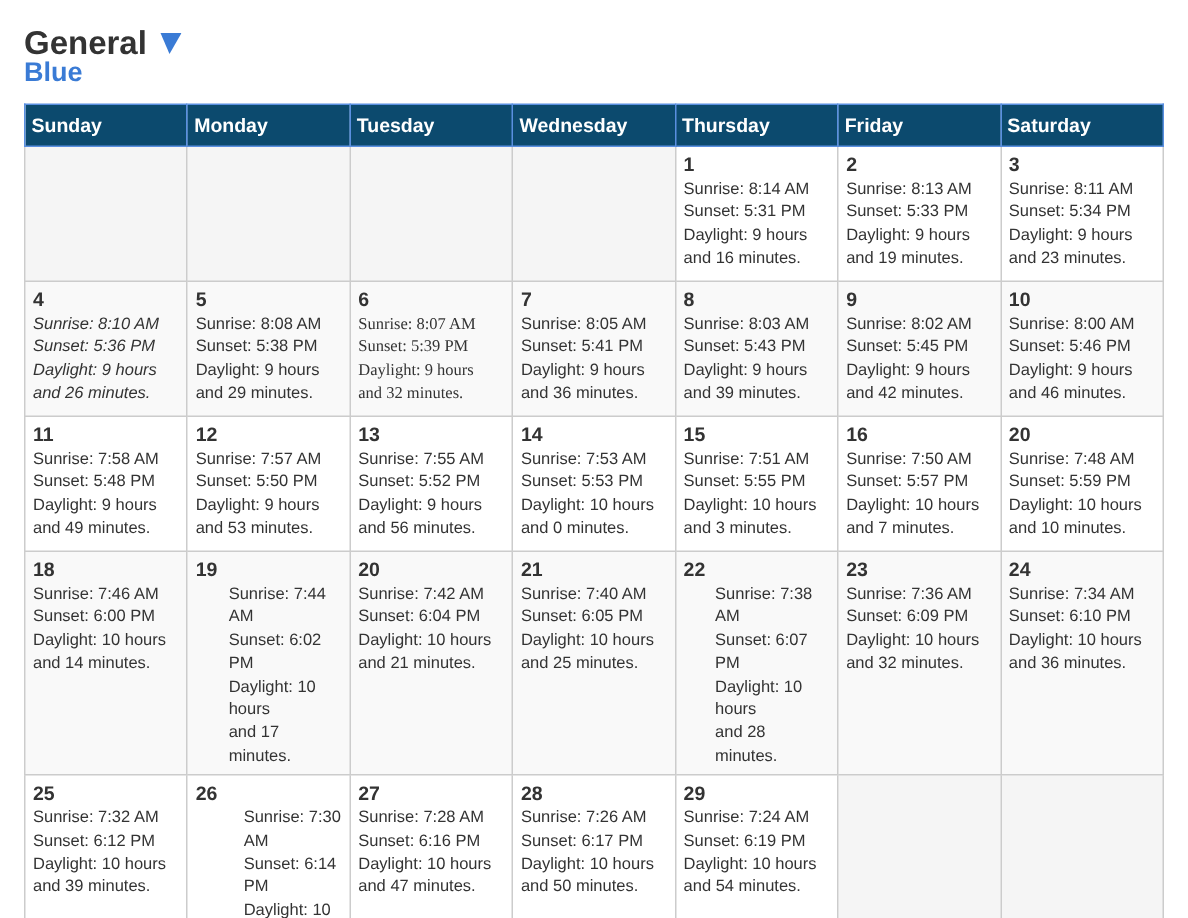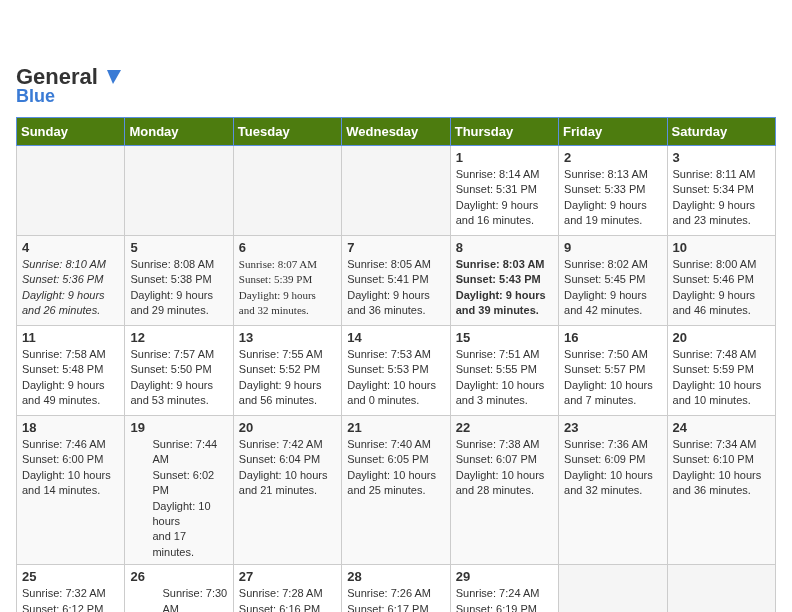--- a/index.html
+++ b/index.html
@@ -7,21 +7,20 @@
       font-family: Arial, sans-serif;
       background: #fff;
       width: 792px;
       min-height: 612px;
       padding: 16px;
     }
     .header-area {
       display: flex;
       align-items: flex-start;
       margin-bottom: 10px;
-      margin-top: 48px;
     }
     .logo {
       display: flex;
       flex-direction: column;
       align-items: flex-start;
     }
     .title-area {
       text-align: right;
     }
     .month-title {
@@ -32,21 +31,21 @@
     .location-title {
       font-size: 16px;
       color: #555;
     }
     table {
       width: 100%;
       border-collapse: collapse;
       table-layout: fixed;
     }
     thead tr th {
-      background-color: #4d7c0f;
+      background-color: #0c4a6e;
       color: #fff;
       font-size: 13px;
       font-weight: bold;
       padding: 6px 4px;
       text-align: left;
       border: 1px solid #5a8fe0;
     }
     tbody tr td {
       border: 1px solid #ccc;
       vertical-align: top;
@@ -153,21 +152,21 @@
         </td>
         <td>
           <span class="day-number">7</span>
           <div class="day-info" style="white-space: pre-line;">Sunrise: 8:05 AM
 Sunset: 5:41 PM
 Daylight: 9 hours
 and 36 minutes.</div>
         </td>
         <td>
           <span class="day-number">8</span>
-          <div class="day-info" style="white-space: pre-line; font-weight: bold;">Sunrise: 8:03 AM
+          <div class="day-info" style="white-space: pre-line;">Sunrise: 8:03 AM
 Sunset: 5:43 PM
 Daylight: 9 hours
 and 39 minutes.</div>
         </td>
         <td>
           <span class="day-number">9</span>
           <div class="day-info" style="white-space: pre-line;">Sunrise: 8:02 AM
 Sunset: 5:45 PM
 Daylight: 9 hours
 and 42 minutes.</div>
@@ -255,21 +254,21 @@
         </td>
         <td>
           <span class="day-number">21</span>
           <div class="day-info" style="white-space: pre-line;">Sunrise: 7:40 AM
 Sunset: 6:05 PM
 Daylight: 10 hours
 and 25 minutes.</div>
         </td>
         <td>
           <span class="day-number">22</span>
-          <div class="day-info" style="white-space: pre-line;">Sunrise: 7:38 AM
+          <div class="day-info" style="white-space: pre-line; margin-left: 21px;">Sunrise: 7:38 AM
 Sunset: 6:07 PM
 Daylight: 10 hours
 and 28 minutes.</div>
         </td>
         <td>
           <span class="day-number">23</span>
           <div class="day-info" style="white-space: pre-line;">Sunrise: 7:36 AM
 Sunset: 6:09 PM
 Daylight: 10 hours
 and 32 minutes.</div>

